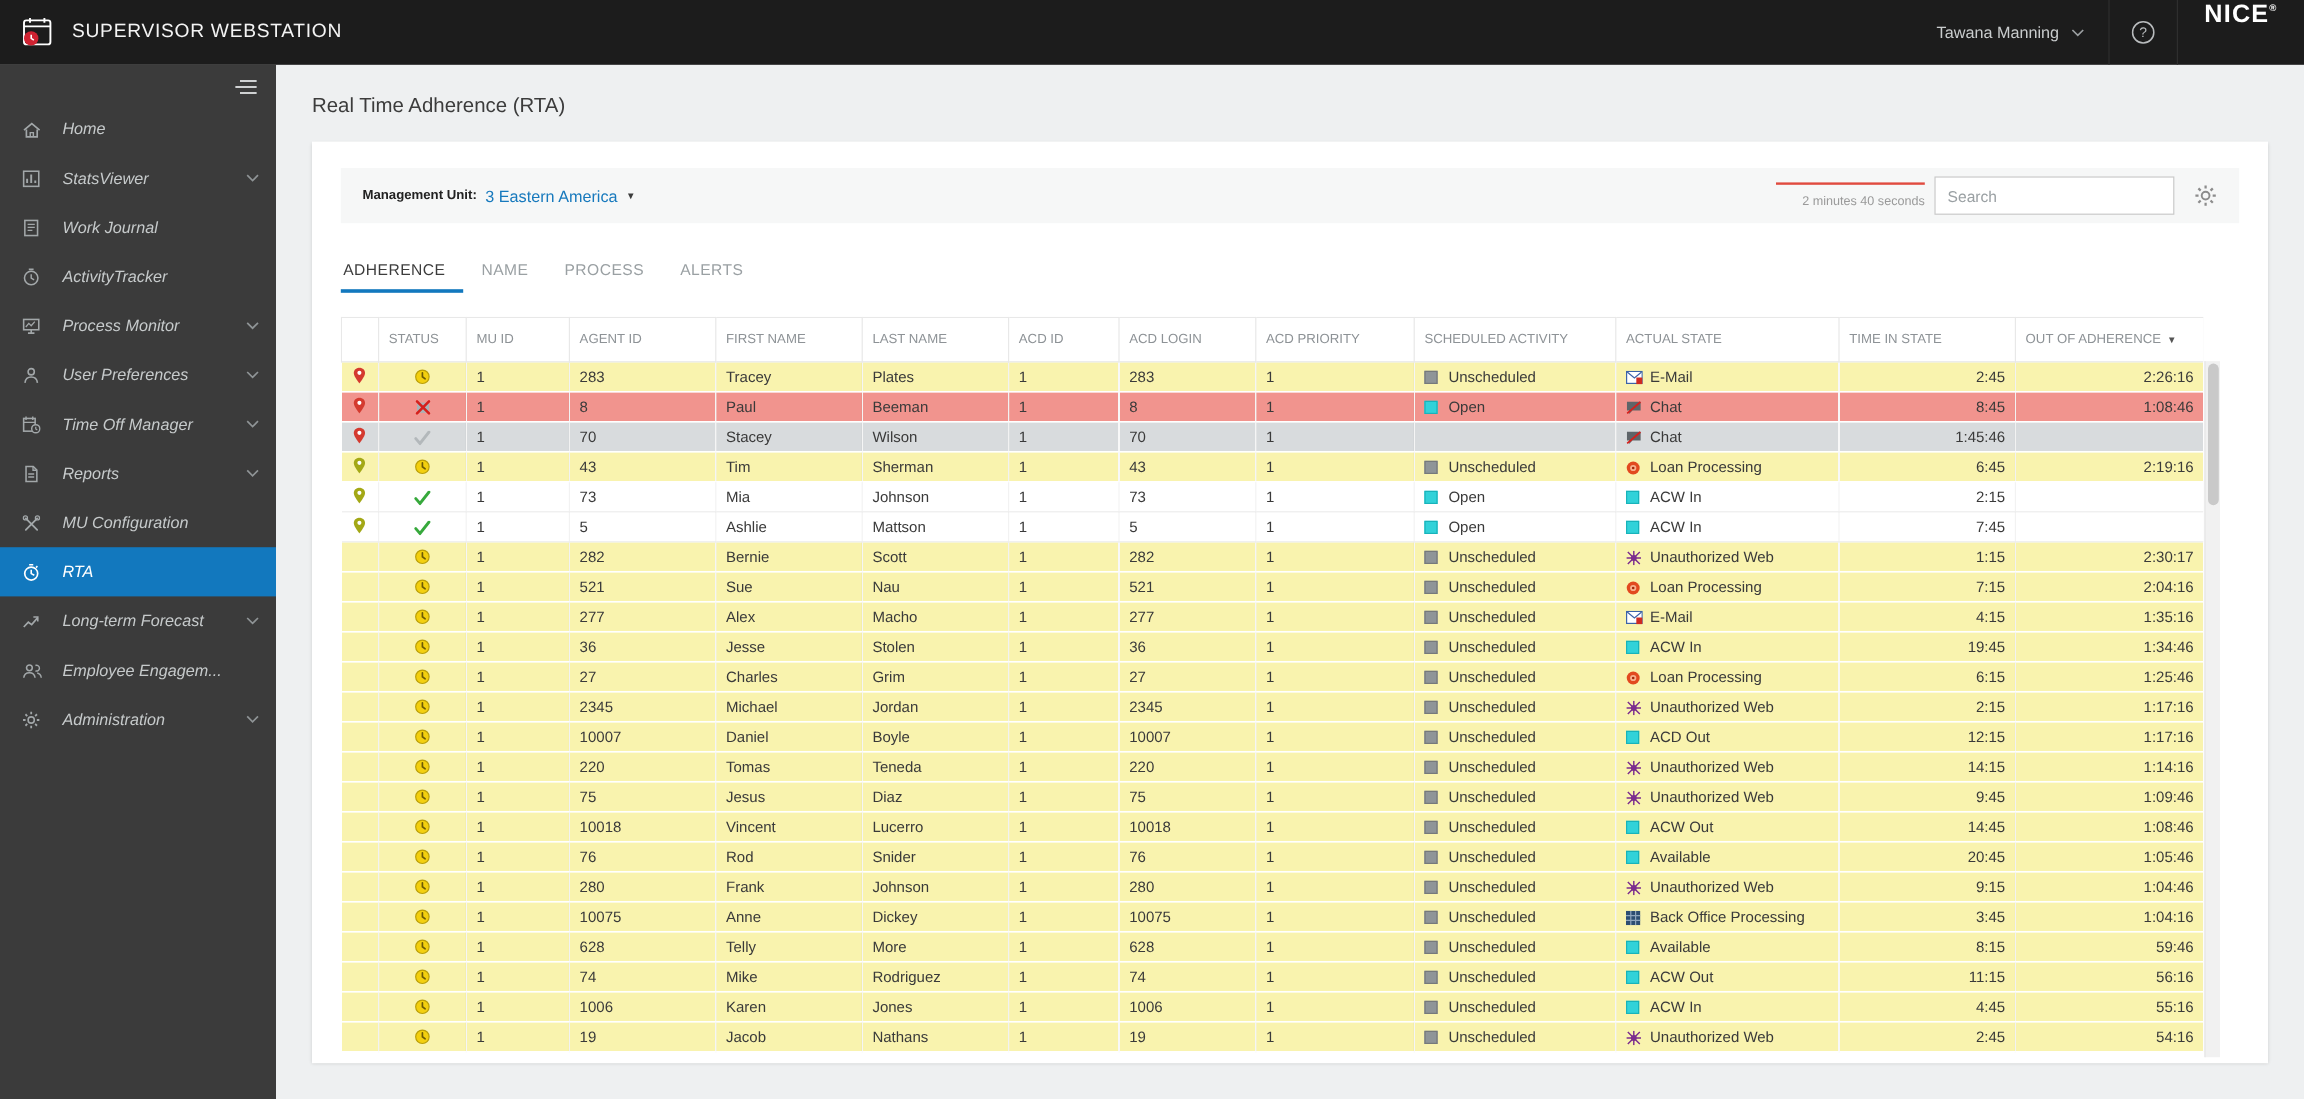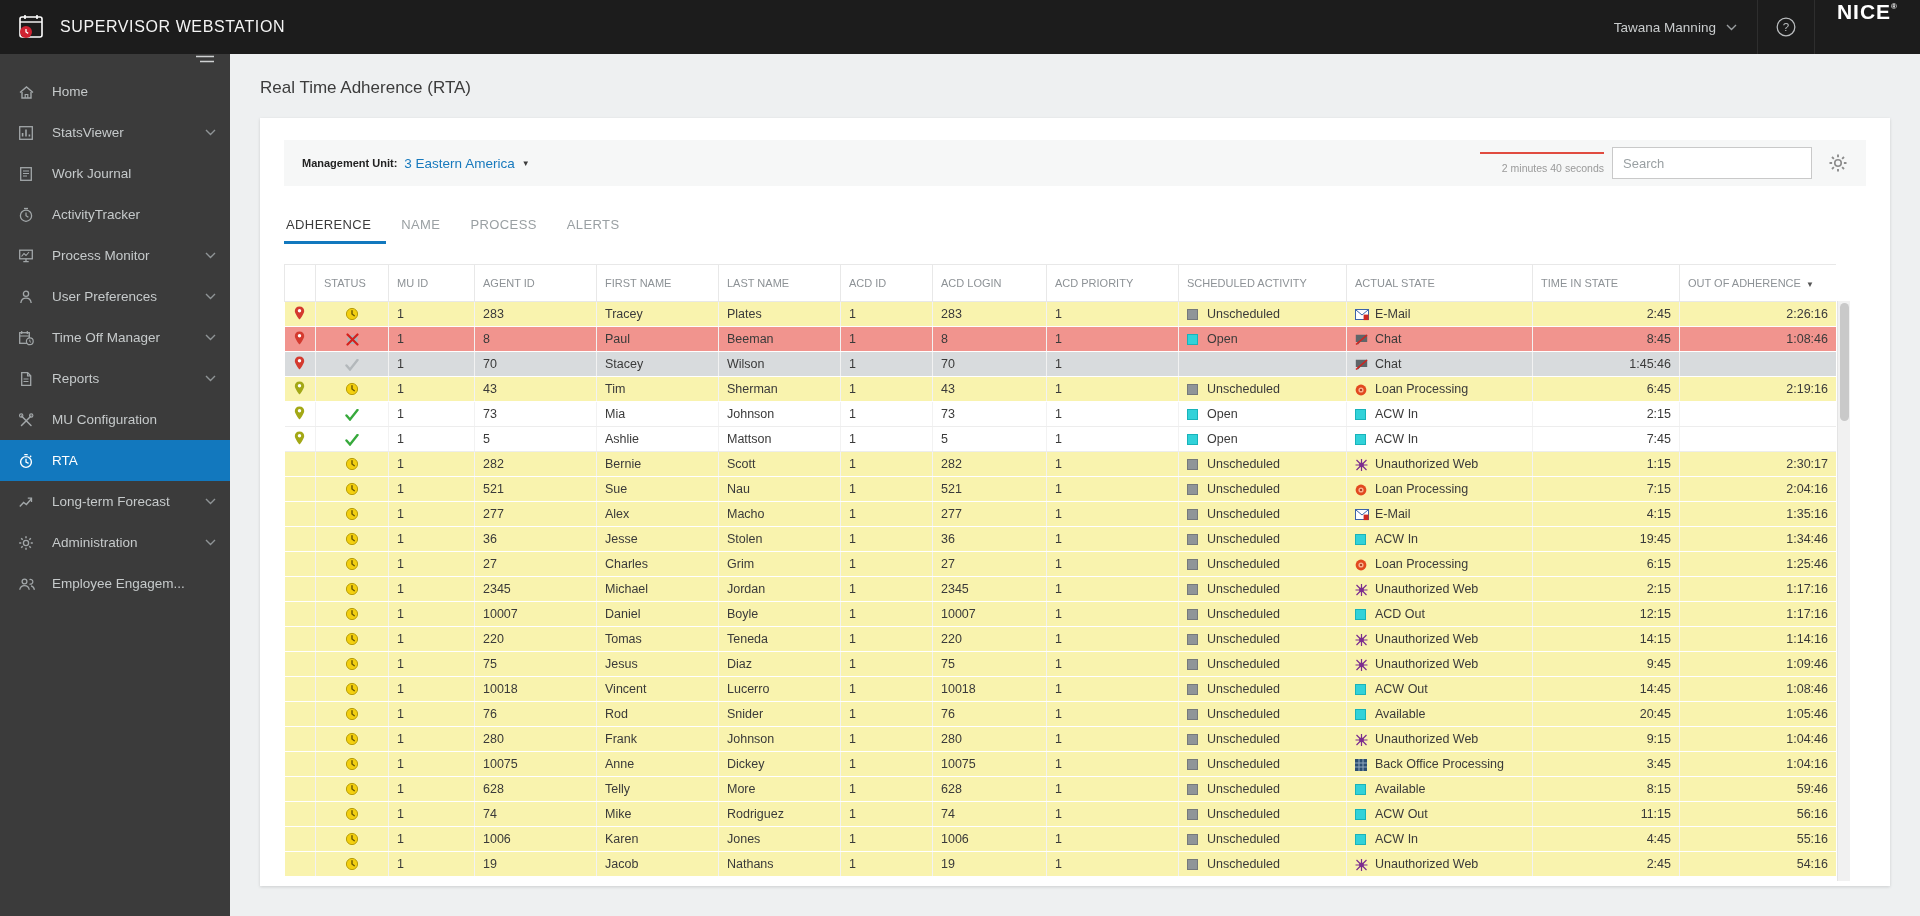--- a/index.html
+++ b/index.html
@@ -15,21 +15,21 @@
   .user-menu { display:flex; align-items:center; gap:10px; color:#c9cccd;
     font-size:13.5px; padding:0 20px; height:100%; cursor:pointer; }
   .user-menu .chev { color:#9b9fa1; display:flex; }
   .tb-div { width:1px; height:54px; background:#2e2e2e; }
   .help { padding:0 18px; color:#b9bcbe; display:flex; align-items:center; height:100%; cursor:pointer; }
   .brand { padding:0 22px; color:#ffffff; font-weight:700; font-size:21px;
     letter-spacing:1px; display:flex; align-items:flex-start; }
   .brand sup { font-size:8px; margin-top:2px; }
 
   
-  .sidebar { position:absolute; top:38px; left:0; width:230px; bottom:0; background:#3b3b3b; }
+  .sidebar { position:absolute; top:54px; left:0; width:230px; bottom:0; background:#3b3b3b;font-style:italic; }
   .sb-burger { display:flex; justify-content:flex-end; padding:12px 16px 8px; color:#cfd1d2; cursor:pointer; }
   .sb-item { height:41px; display:flex; align-items:center; padding:0 14px 0 18px;
     color:#c6cacb; font-size:13.5px; cursor:pointer; }
   .sb-item .sb-icon { width:24px; display:flex; color:#a2a7a9; margin-right:10px; }
   .sb-item .sb-chev { margin-left:auto; color:#8f9496; display:flex; }
   .sb-item.active { background:#1278be; color:#ffffff; }
   .sb-item.active .sb-icon, .sb-item.active .sb-chev { color:#ffffff; }
 
   
   .main { position:absolute; left:230px; top:54px; right:0; bottom:0; overflow:hidden; }
@@ -266,43 +266,43 @@
         </span>
         <span class="sb-label">Long-term Forecast</span>
         <span class="sb-chev">
           <svg width="11" height="7" viewBox="0 0 11 7">
             <path d="M1 1l4.5 4.5L10 1" fill="none" stroke="currentColor" stroke-width="1.4"></path>
           </svg>
         </span>
       </div>
       <div class="sb-item">
         <span class="sb-icon">
+          <svg width="18" height="16" viewBox="0 0 18 16">
+            <circle cx="6.5" cy="5.5" r="2.4" fill="none" stroke="currentColor" stroke-width="1.3"></circle>
+            <path d="M1.8 13.8c.3-2.8 2-4.2 4.7-4.2s4.4 1.4 4.7 4.2" fill="none" stroke="currentColor" stroke-width="1.3"></path>
+            <path d="M11.5 3.6a2.4 2.4 0 110 4.4M13 9.8c2 .4 3.1 1.7 3.4 4" fill="none" stroke="currentColor" stroke-width="1.2"></path>
+          </svg>
+        </span>
+        <span class="sb-label">Employee Engagem...</span>
+      </div>
+      <div class="sb-item">
+        <span class="sb-icon">
           <svg width="16" height="16" viewBox="0 0 16 16">
             <circle cx="8" cy="8" r="2.6" fill="none" stroke="currentColor" stroke-width="1.3"></circle>
             <g stroke="currentColor" stroke-width="1.5">
               <path d="M8 1.2v2.1M8 12.7v2.1M1.2 8h2.1M12.7 8h2.1M3.2 3.2l1.5 1.5M11.3 11.3l1.5 1.5M12.8 3.2l-1.5 1.5M4.7 11.3l-1.5 1.5"></path>
             </g>
           </svg>
         </span>
         <span class="sb-label">Administration</span>
         <span class="sb-chev">
           <svg width="11" height="7" viewBox="0 0 11 7">
             <path d="M1 1l4.5 4.5L10 1" fill="none" stroke="currentColor" stroke-width="1.4"></path>
           </svg>
         </span>
-      </div>
-      <div class="sb-item">
-        <span class="sb-icon">
-          <svg width="18" height="16" viewBox="0 0 18 16">
-            <circle cx="6.5" cy="5.5" r="2.4" fill="none" stroke="currentColor" stroke-width="1.3"></circle>
-            <path d="M1.8 13.8c.3-2.8 2-4.2 4.7-4.2s4.4 1.4 4.7 4.2" fill="none" stroke="currentColor" stroke-width="1.3"></path>
-            <path d="M11.5 3.6a2.4 2.4 0 110 4.4M13 9.8c2 .4 3.1 1.7 3.4 4" fill="none" stroke="currentColor" stroke-width="1.2"></path>
-          </svg>
-        </span>
-        <span class="sb-label">Employee Engagem...</span>
       </div>
     </nav>
 </aside>
 
 <main class="main">
   <h1 class="page-title">Real Time Adherence (RTA)</h1>
   <section class="card">
     <div class="mu-bar">
       <span class="mu-label">Management Unit:</span>
       <span class="mu-value">

